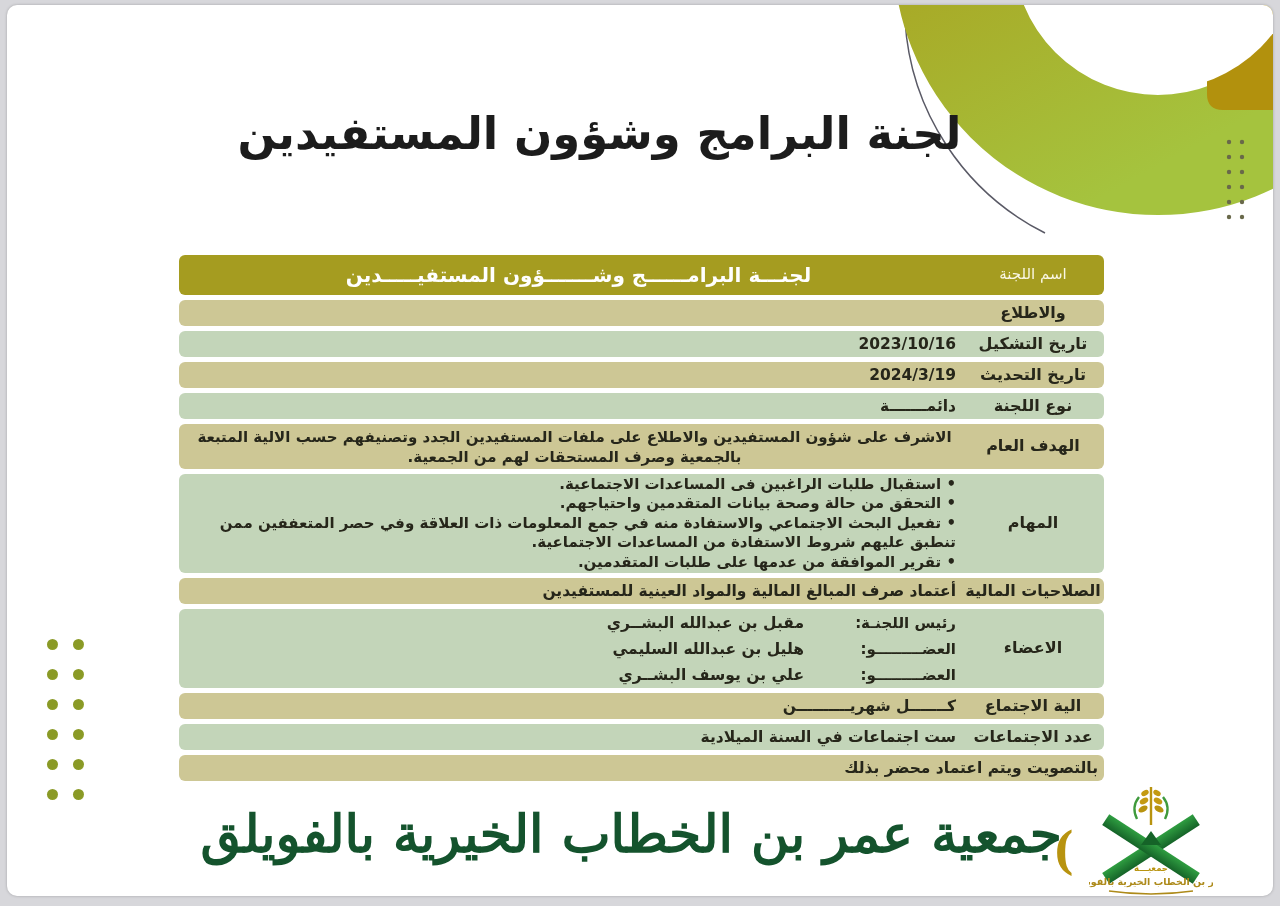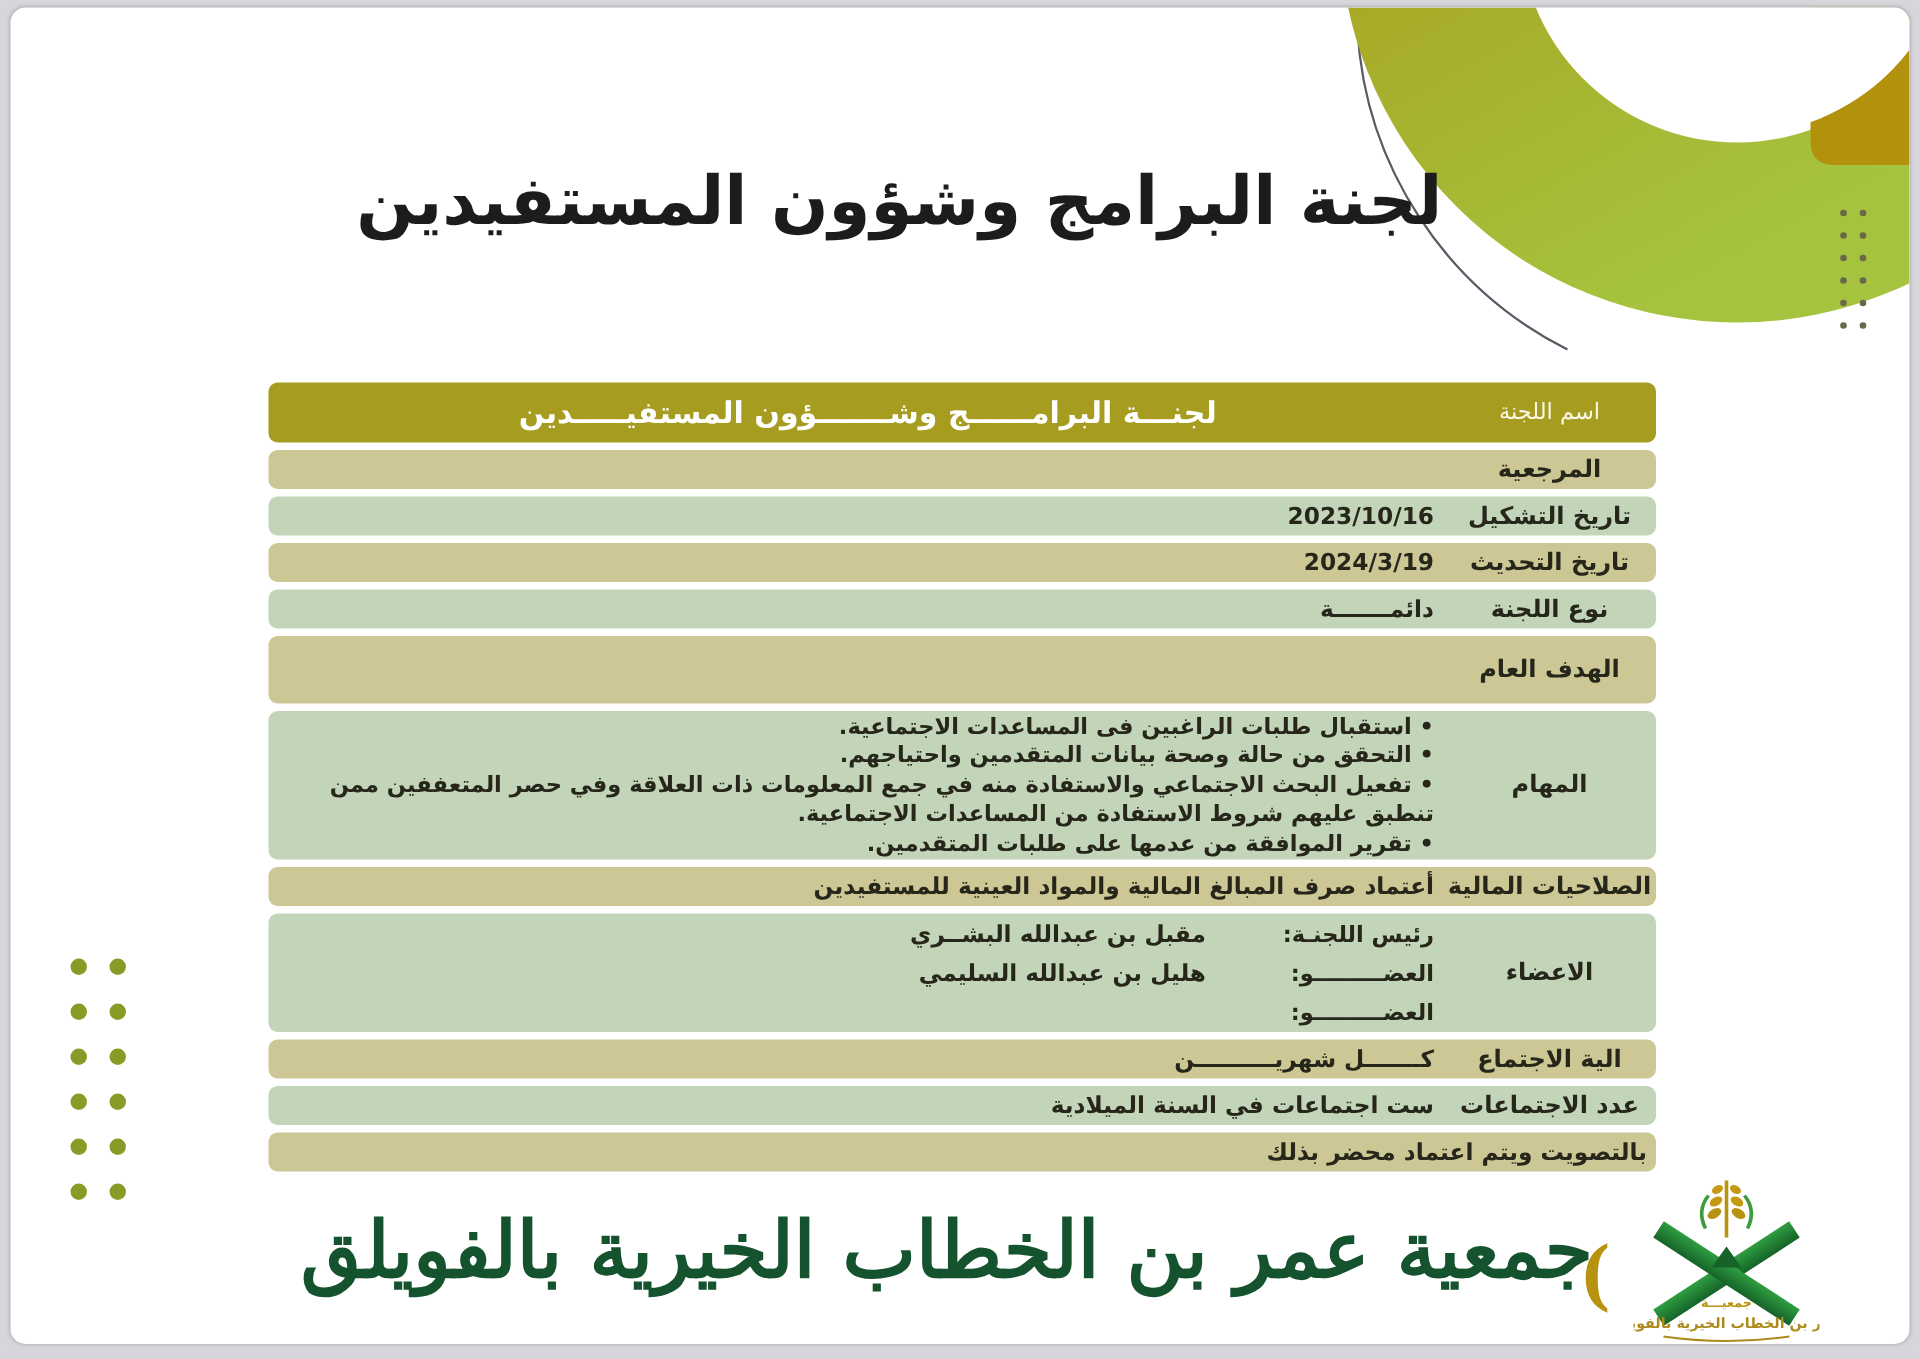--- a/index.html
+++ b/index.html
@@ -120,40 +120,41 @@
   <div class="page-title">لجنة البرامج وشؤون المستفيدين</div>
 
   <div class="table">
 
     <div class="row header">
       <div class="label">اسم اللجنة</div>
       <div class="value">لجنـــة البرامــــــج وشـــــــؤون المستفيـــــدين</div>
     </div>
 
     <div class="row beige">
-      <div class="label">المرجعية</div>
+      <div class="label">والاطلاع</div>
     </div>
 
     <div class="row green">
       <div class="label">تاريخ التشكيل</div>
       <div class="value">2023/10/16</div>
     </div>
 
     <div class="row beige">
       <div class="label">تاريخ التحديث</div>
       <div class="value">2024/3/19</div>
     </div>
 
     <div class="row green">
       <div class="label">نوع اللجنة</div>
       <div class="value">دائمـــــــة</div>
     </div>
 
     <div class="row beige tall">
       <div class="label">الهدف العام</div>
+      <div class="value">الاشرف على شؤون المستفيدين والاطلاع على ملفات المستفيدين الجدد وتصنيفهم حسب الالية المتبعة بالجمعية وصرف المستحقات لهم من الجمعية.</div>
     </div>
 
     <div class="row green tasks-row">
       <div class="label">المهام</div>
       <div class="tasks">
         <div class="task">• استقبال طلبات الراغبين فى المساعدات الاجتماعية.</div>
         <div class="task">• التحقق من حالة وصحة بيانات المتقدمين واحتياجهم.</div>
         <div class="task">• تفعيل البحث الاجتماعي والاستفادة منه في جمع المعلومات ذات العلاقة وفي حصر المتعففين ممن تنطبق عليهم شروط الاستفادة من المساعدات الاجتماعية.</div>
         <div class="task">• تقرير الموافقة من عدمها على طلبات المتقدمين.</div>
       </div>
@@ -170,20 +171,21 @@
         <div class="member-line">
           <span class="member-role">رئيس اللجنـة:</span>
           <span class="member-name">مقبل بن عبدالله البشــري</span>
         </div>
         <div class="member-line">
           <span class="member-role">العضـــــــــو:</span>
           <span class="member-name">هليل بن عبدالله السليمي</span>
         </div>
         <div class="member-line">
           <span class="member-role">العضـــــــــو:</span>
+          <span class="member-name">علي بن يوسف البشــري</span>
         </div>
       </div>
     </div>
 
     <div class="row beige">
       <div class="label">الية الاجتماع</div>
       <div class="value">كـــــــل شهريــــــــــن</div>
     </div>
 
     <div class="row green">

